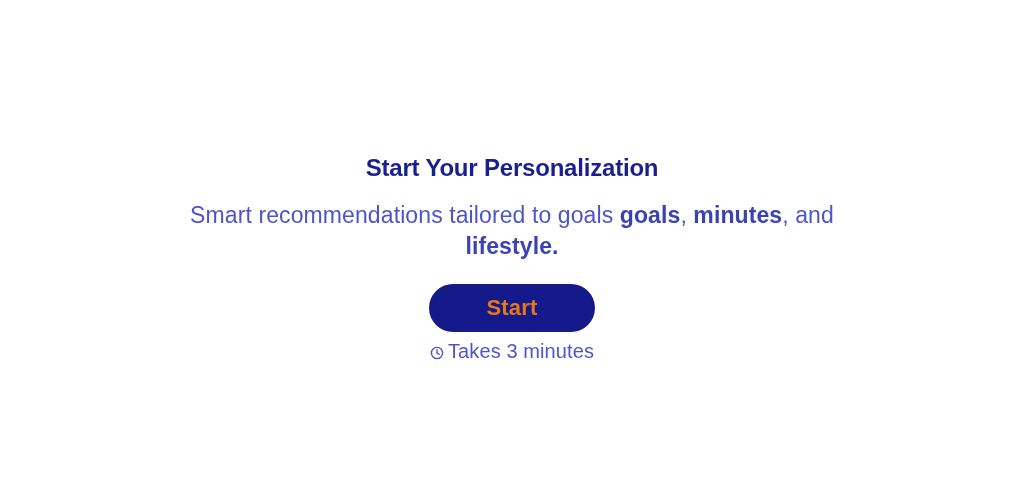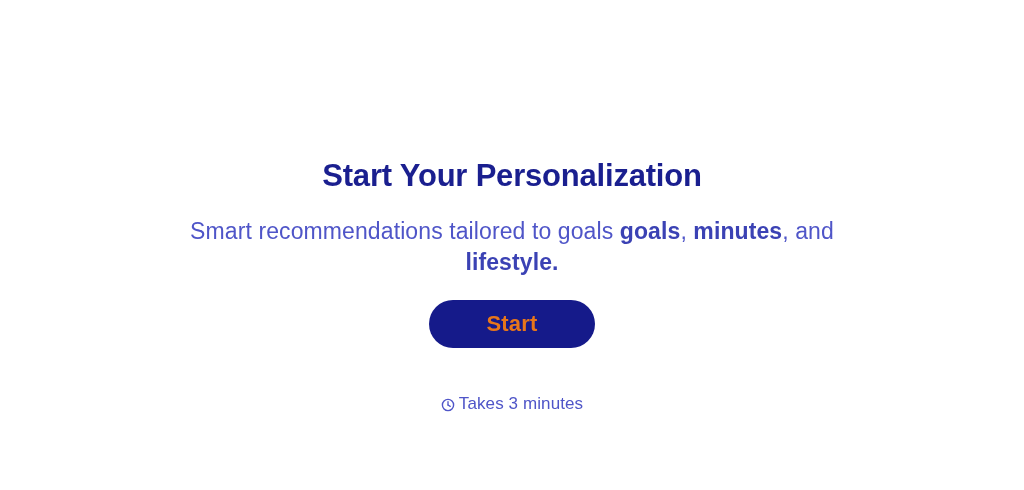--- a/index.html
+++ b/index.html
@@ -31,22 +31,22 @@
     height: 490px;
     display: flex;
     flex-direction: column;
     align-items: center;
     justify-content: flex-start;
     box-sizing: border-box;
     padding-top: 145px;
   }
 
   .hero-title {
-    margin: 12px;
-    font-size: 31px;
+    margin: 4px;
+    font-size: 24px;
     font-weight: bold;
     letter-spacing: -0.2px;
     color: #1a1f8f;
     line-height: 38px;
     text-align: center;
   }
 
   .hero-subtitle {
     margin: 0;
     margin-top: 9px;
@@ -63,21 +63,20 @@
     font-weight: bold;
     color: #3b42b4;
     margin-top: 48px;
   }
 
   .cta-wrap {
     margin-top: 22px;
     display: flex;
     flex-direction: column;
     align-items: center;
-    gap: 36px;
   }
 
   .start-button {
     display: flex;
     align-items: center;
     justify-content: center;
     width: 166px;
     height: 48px;
     border: none;
     border-radius: 24px;
@@ -90,21 +89,21 @@
     cursor: pointer;
     padding: 0;
   }
 
   .takes-note {
     margin-top: 9px;
     display: flex;
     align-items: center;
     justify-content: center;
     gap: 4px;
-    font-size: 17px;
+    font-size: 20px;
     color: #4f55c8;
     line-height: 21px;
     letter-spacing: 0.1px;
   }
 
   .clock-icon {
     display: inline-flex;
     align-items: center;
     justify-content: center;
     width: 14px;

